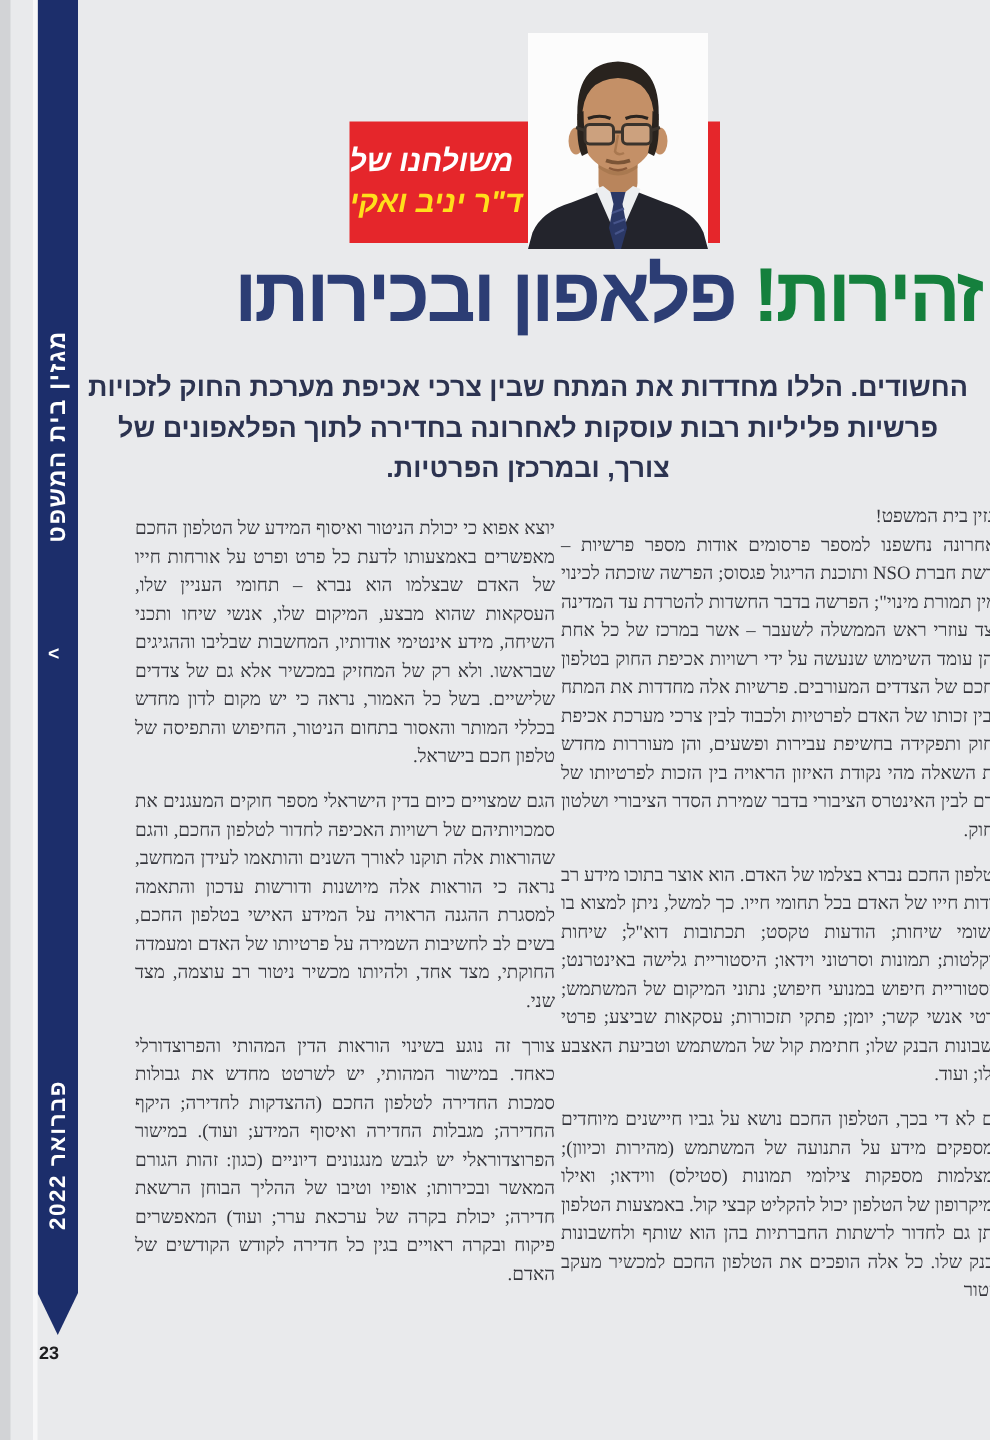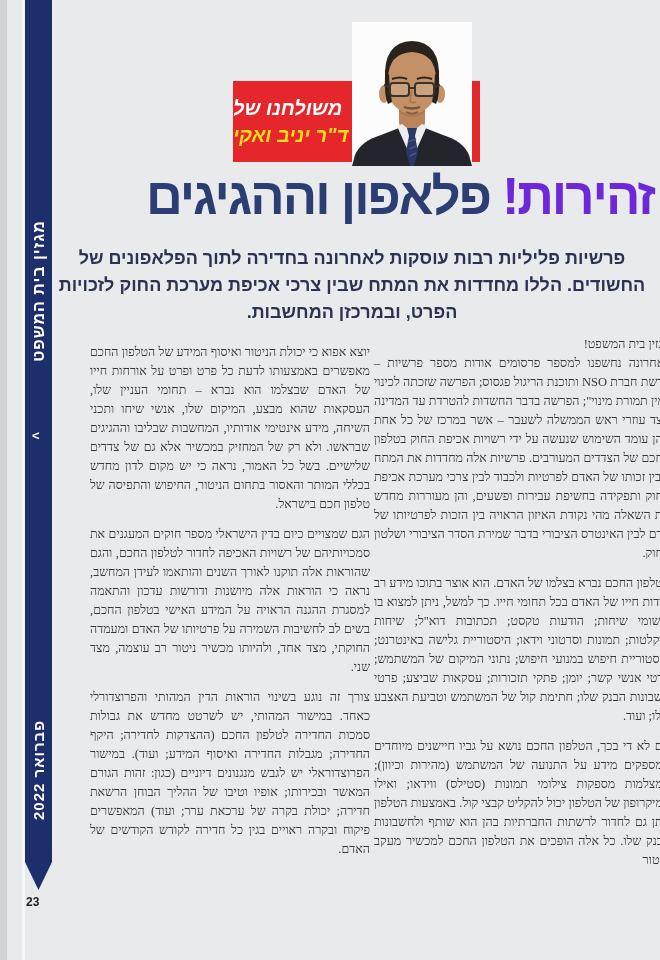--- a/index.html
+++ b/index.html
@@ -23,21 +23,21 @@
   .byline-text{position:absolute;left:0;top:0;width:132px;height:100%;display:flex;flex-direction:column;
     justify-content:center;align-items:flex-end;direction:rtl;font-style:italic;font-weight:bold;line-height:1.35;}
   .byline-l1{color:#ffffff;font-size:20px;}
   .byline-l2{color:#ffdf1b;font-size:20px;}
   .photo-box{position:absolute;left:352px;top:22px;width:120px;height:144px;background:#fcfcfc;}
   .photo-box svg{display:block;}
 
   
   .headline{position:absolute;right:6px;top:166px;width:600px;direction:rtl;text-align:right;
     font-weight:bold;font-size:51px;letter-spacing:-2px;line-height:62px;white-space:nowrap;}
-  .headline .warn{color:#6d28d9;}
+  .headline .warn{color:#15803d;}
   .headline .rest{color:#2c3d74;}
 
   
   .subtitle{position:absolute;left:52px;top:245px;width:600px;direction:rtl;text-align:center;
     color:#2c3350;font-weight:bold;font-size:18px;line-height:27px;}
 
   
   .columns{position:absolute;left:72px;top:335px;width:598px;height:598px;display:flex;gap:4px;
     direction:rtl;overflow:hidden;}
   .col{font-family:"Liberation Serif",serif;color:#35363c;font-size:12.5px;line-height:19px;
@@ -101,27 +101,27 @@
 
       <path d="M60,68 L58,79 Q60,82 64,80" stroke="#a97850" stroke-width="1.6" fill="none"></path>
 
       <path d="M52,85 Q60,88 68,85" stroke="#7a5436" stroke-width="2.4" fill="none"></path>
       <path d="M54,90 Q60,93 66,90" stroke="#8a5a3a" stroke-width="1.6" fill="none"></path>
     </svg>
   </div>
 
   <div class="headline">
     <span class="warn">זהירות!</span>
-    <span class="rest">פלאפון וההגיגים</span>
+    <span class="rest">פלאפון ובכירותו</span>
   </div>
 
   <div class="subtitle">
+    <div>החשודים. הללו מחדדות את המתח שבין צרכי אכיפת מערכת החוק לזכויות</div>
     <div>פרשיות פליליות רבות עוסקות לאחרונה בחדירה לתוך הפלאפונים של</div>
-    <div>החשודים. הללו מחדדות את המתח שבין צרכי אכיפת מערכת החוק לזכויות</div>
-    <div>הפרט, ובמרכזן המחשבות.</div>
+    <div>צורך, ובמרכזן הפרטיות.</div>
   </div>
 
   <div class="columns">
     <div class="col col-right">
         <p>מגזין בית המשפט!</p>
         <p>לאחרונה נחשפנו למספר פרסומים אודות מספר פרשיות – פרשת חברת NSO ותוכנת הריגול פגסוס; הפרשה שזכתה לכינוי "מין תמורת מינוי"; הפרשה בדבר החשדות להטרדת עד המדינה מצד עוזרי ראש הממשלה לשעבר – אשר במרכז של כל אחת מהן עומד השימוש שנעשה על ידי רשויות אכיפת החוק בטלפון החכם של הצדדים המעורבים. פרשיות אלה מחדדות את המתח שבין זכותו של האדם לפרטיות ולכבוד לבין צרכי מערכת אכיפת החוק ותפקידה בחשיפת עבירות ופשעים, והן מעוררות מחדש את השאלה מהי נקודת האיזון הראויה בין הזכות לפרטיותו של אדם לבין האינטרס הציבורי בדבר שמירת הסדר הציבורי ושלטון החוק.</p>
         <p>הטלפון החכם נברא בצלמו של האדם. הוא אוצר בתוכו מידע רב אודות חייו של האדם בכל תחומי חייו. כך למשל, ניתן למצוא בו רישומי שיחות; הודעות טקסט; תכתובות דוא"ל; שיחות מוקלטות; תמונות וסרטוני וידאו; היסטוריית גלישה באינטרנט; היסטוריית חיפוש במנועי חיפוש; נתוני המיקום של המשתמש; פרטי אנשי קשר; יומן; פתקי תזכורות; עסקאות שביצע; פרטי חשבונות הבנק שלו; חתימת קול של המשתמש וטביעת האצבע שלו; ועוד.</p>
         <p>אם לא די בכך, הטלפון החכם נושא על גביו חיישנים מיוחדים המספקים מידע על התנועה של המשתמש (מהירות וכיוון); המצלמות מספקות צילומי תמונות (סטילס) ווידאו; ואילו המיקרופון של הטלפון יכול להקליט קבצי קול. באמצעות הטלפון ניתן גם לחדור לרשתות החברתיות בהן הוא שותף ולחשבונות הבנק שלו. כל אלה הופכים את הטלפון החכם למכשיר מעקב וניטור</p>
       </div>
     <div class="col col-left">

